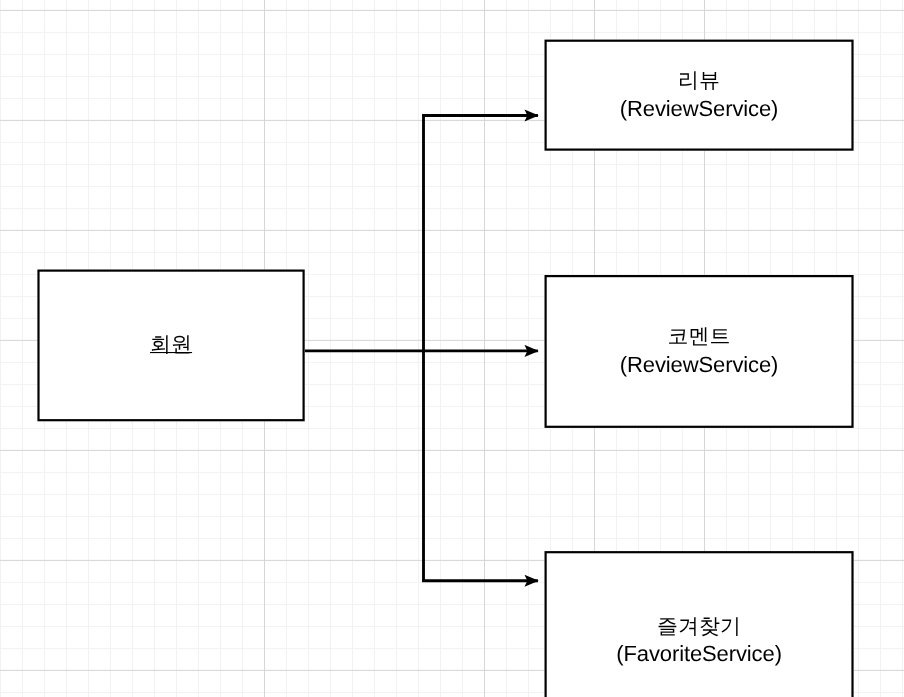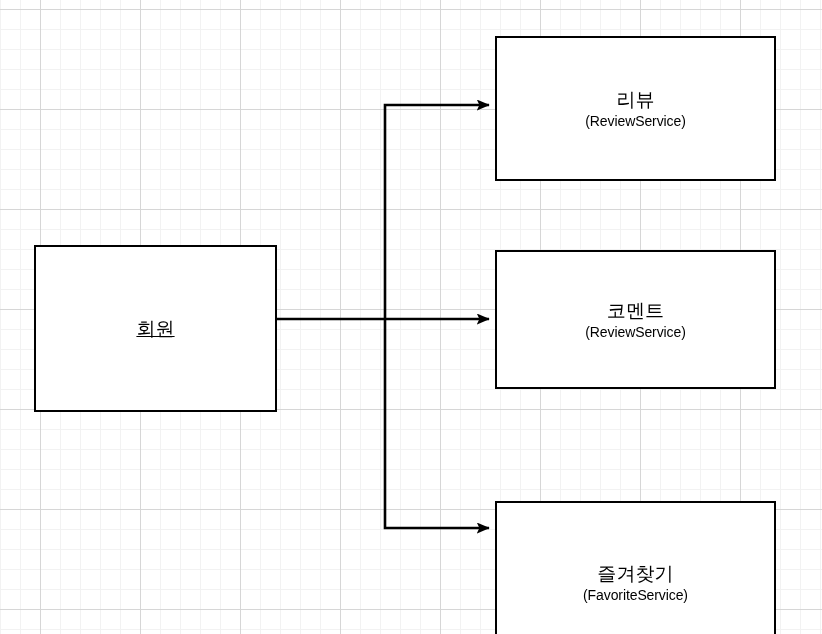--- a/index.html
+++ b/index.html
@@ -53,26 +53,26 @@
     text-align: center;
     color: #000000;
     line-height: 1.32;
   }
   .node-title {
     font-size: 19px;
     letter-spacing: 0.1px;
     white-space: nowrap;
   }
   .node-subtitle {
-    font-size: 14px;
+    font-size: 20px;
     letter-spacing: -0.1px;
     white-space: nowrap;
   }
-  #node-member  { left: 34px;  top: 245px; width: 243px; height: 167px; text-decoration: underline; }
-  #node-review  { left: 495px; top: 36px;  width: 281px; height: 145px; }
+  #node-member  { left: 34px;  top: 245px; width: 243px; height: 138px; text-decoration: underline; }
+  #node-review  { left: 495px; top: 36px;  width: 281px; height: 101px; }
   #node-comment { left: 495px; top: 250px; width: 281px; height: 139px; }
   #node-favorite{ left: 495px; top: 457px; width: 281px; height: 164px; margin-top: 44px; }
 </style>
 </head>
 <body>
 
 <div id="canvas">
 
   <svg class="edges" width="822" height="634" viewBox="0 0 822 634" xmlns="http://www.w3.org/2000/svg">
     <defs>

